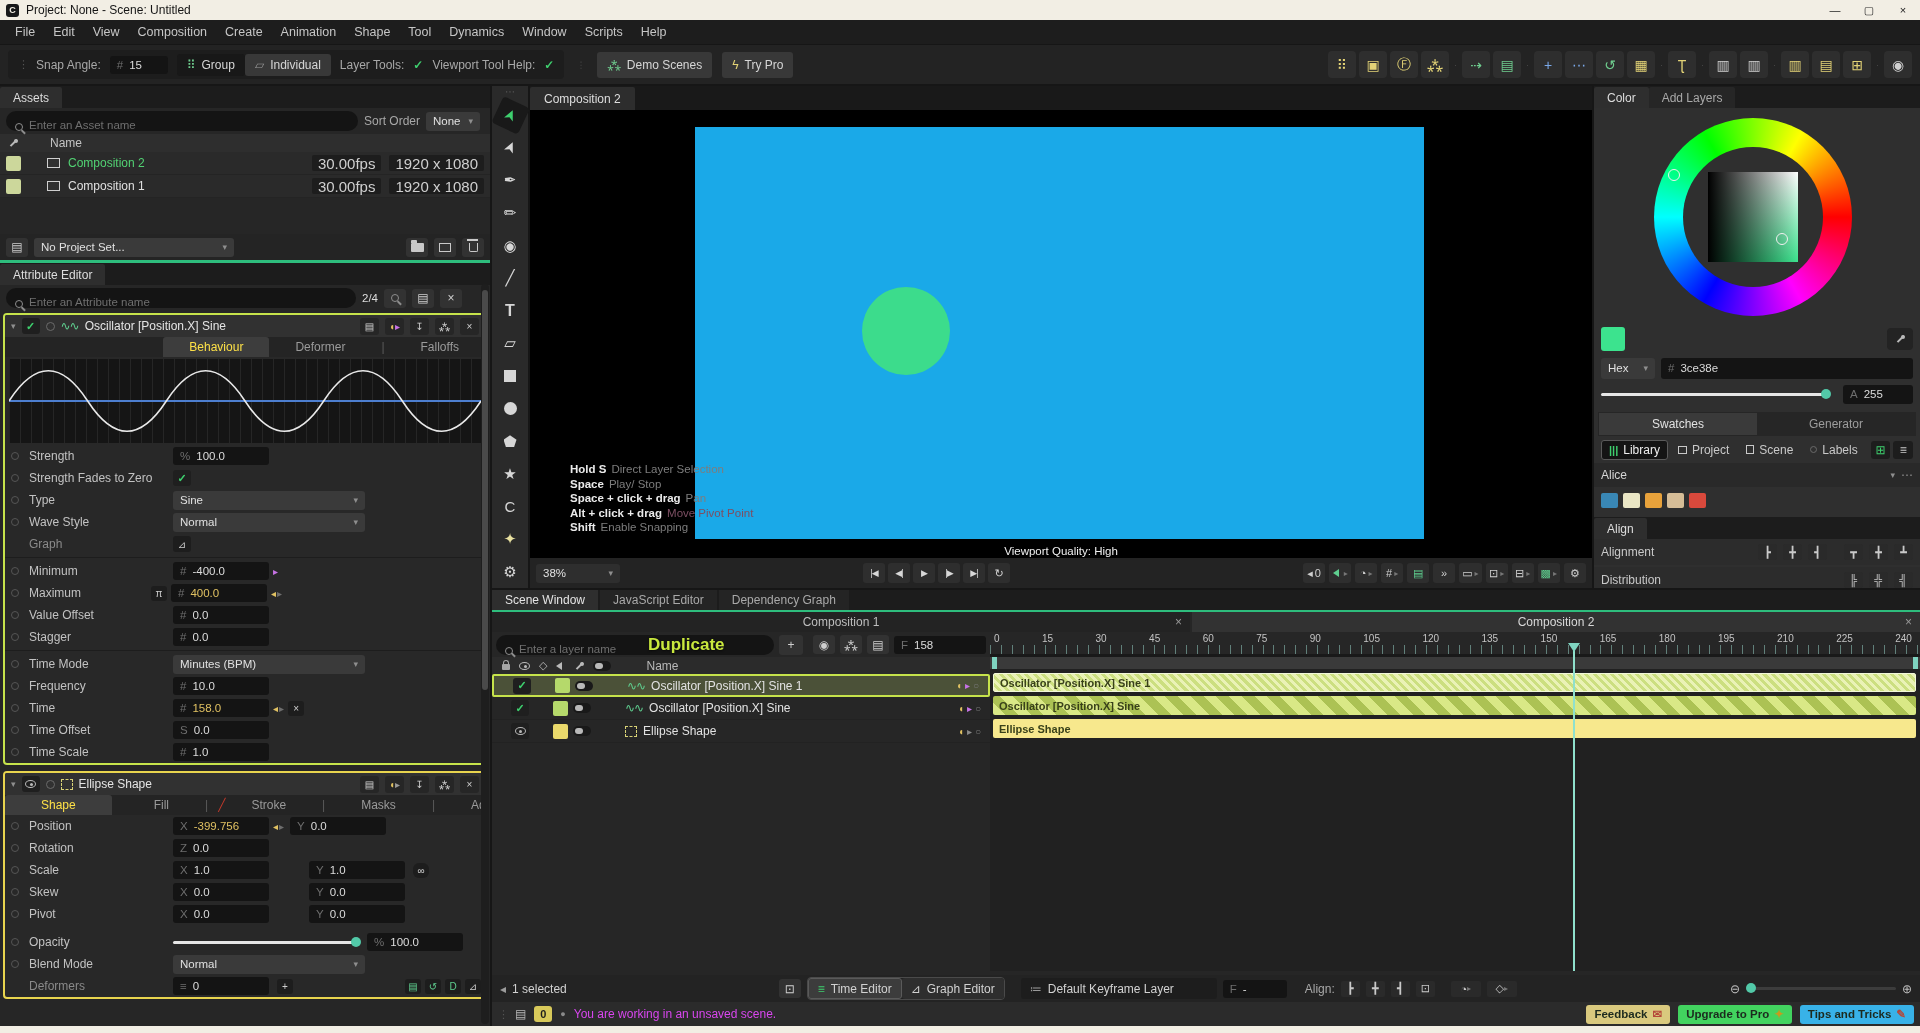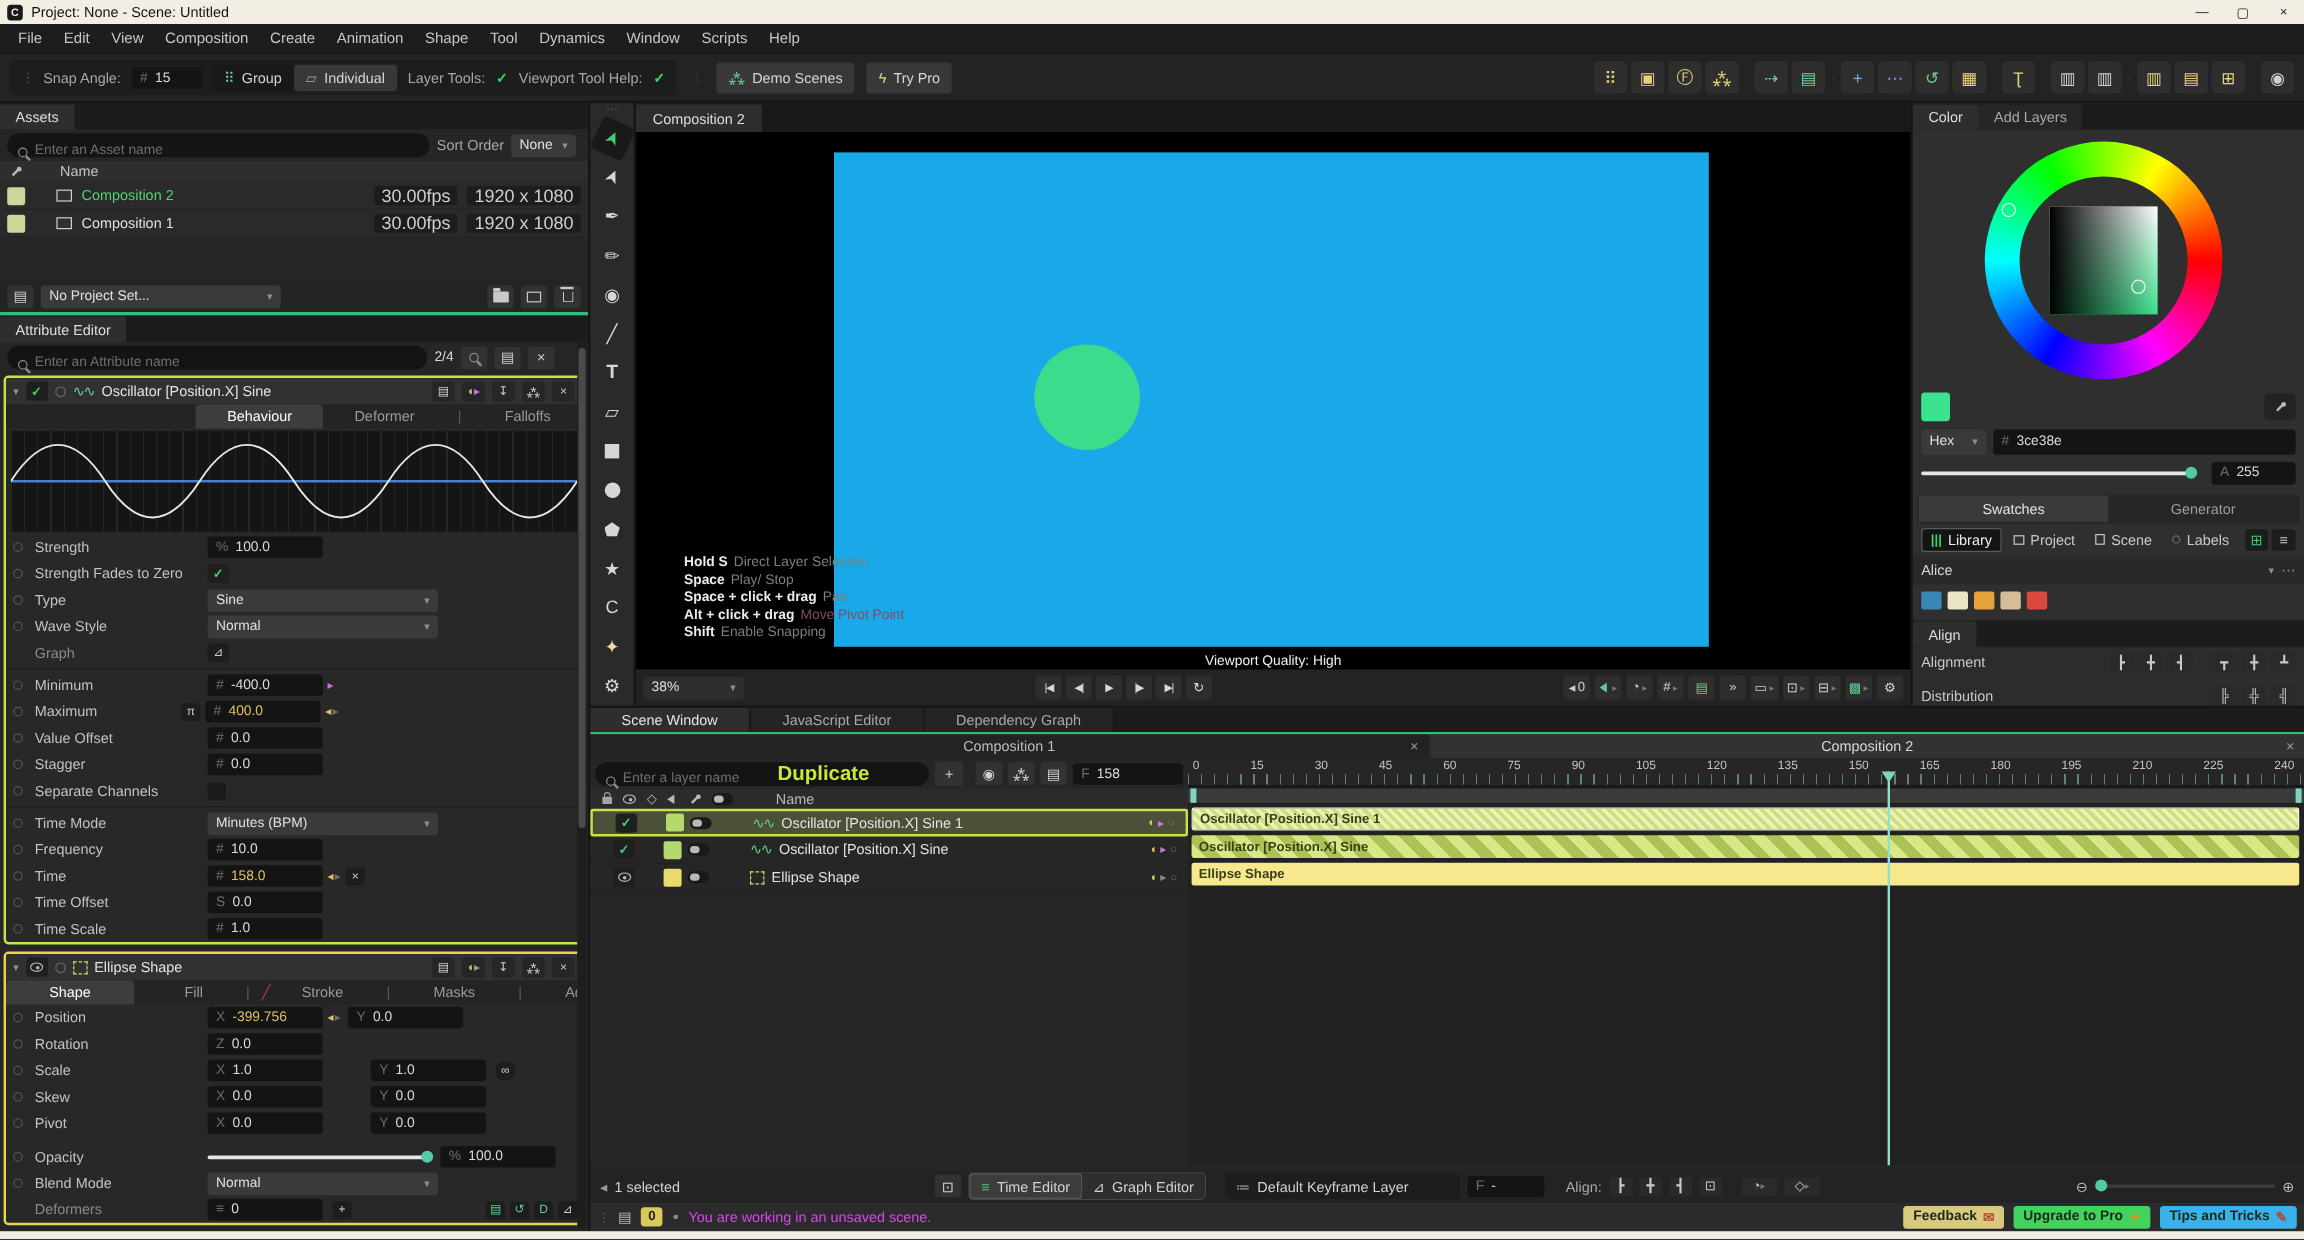--- a/index.html
+++ b/index.html
@@ -75,21 +75,21 @@
   
   .acard{border:2px solid #c6e34b;border-radius:4px;margin:2px 3px 6px 3px;background:#282828;overflow:hidden}
   .acard.yellow{border-color:#e8d44e}
   .ahead{height:22px;background:#313131;display:flex;align-items:center;gap:6px;padding:0 6px}
   .ahead .title{color:#e4e4e4;font-size:12px}
   .hic{width:19px;height:17px;background:#262626;border-radius:3px;display:flex;align-items:center;
        justify-content:center;font-size:10px;color:#cfcfcf;flex:none}
   .circ{width:9px;height:9px;border:1px solid #6a6a6a;border-radius:50%;flex:none}
   .atabs{height:20px;display:flex;align-items:center;gap:0;background:#242424;font-size:12px;color:#9a9a9a}
   .atab{padding:0 26px;height:20px;display:flex;align-items:center}
-  .atab.on{background:#3d3d3d;color:#ffffff;border-radius:3px 3px 0 0}
+  .atab.on{background:#3d3d3d;color:#fde047;border-radius:3px 3px 0 0}
   .tsep{color:#5a5a5a;padding:0 10px}
   .wavebox{height:84px;margin:2px 4px;background:#151515;position:relative;
      background-image:repeating-linear-gradient(90deg,#262626 0 1px,transparent 1px 11px)}
   .wavebox svg{position:absolute;inset:0;width:100%;height:100%}
   .arow{height:22px;display:flex;align-items:center;padding-left:6px;gap:0}
   .adot{width:8px;height:8px;border:1px solid #555;border-radius:50%;flex:none;margin-right:10px}
   .albl{width:144px;color:#c2c2c2;font-size:12px;flex:none}
   .albl.dim{color:#8a8a8a}
   .fld{width:96px}
   .kfa{display:flex;align-items:center;gap:1px;margin-left:4px;font-size:10px}
@@ -155,21 +155,21 @@
   .libbars{color:#3ecf6e;font-weight:bold;font-size:11px}
   .gbtn{width:20px;height:18px;background:#1d1d1d;border-radius:3px;display:flex;align-items:center;
         justify-content:center;color:#3ecf6e;font-size:12px}
   .psw{width:17px;height:15px;border-radius:2px}
   .alchip{width:19px;height:16px;background:#2a2a2a;border-radius:2px;display:flex;align-items:center;
           justify-content:center;color:#c9c9c9;font-size:11px}
 
   
   .scene{position:absolute;left:492px;top:590px;width:1428px;height:385px;background:#262626}
   .sw-tabs{height:22px;background:#1c1c1c;display:flex;align-items:flex-end;border-bottom:2px solid #2ebd7d}
-  .sw-tab{height:20px;display:flex;align-items:center;padding:0 26px;background:#242424;color:#a9a9a9;margin-right:2px}
+  .sw-tab{height:20px;display:flex;align-items:center;padding:0 13px;background:#242424;color:#a9a9a9;margin-right:2px}
   .sw-tab.on{background:#2e2e2e;color:#e4e4e4}
   .comp-row{height:20px;display:flex}
   .ctab{position:relative;display:flex;align-items:center;justify-content:center;color:#bdbdbd;font-size:12px}
   .ctab .x{position:absolute;right:8px;color:#9a9a9a;font-size:12px}
   .ctab.c1{width:698px;background:#232323}
   .ctab.c2{flex:1;background:#323232;color:#d8d8d8;margin-left:2px}
   .sbody{display:flex;height:339px}
   .llist{width:498px;position:relative;background:#262626}
   .lsr{height:25px;display:flex;align-items:center;gap:5px;padding:0 4px;position:relative}
   .dup{position:absolute;left:156px;top:3px;font-size:17px;font-weight:bold;color:#c9e83e;z-index:4;
@@ -483,25 +483,20 @@
         </div>
       </div>
       <div class="arow">
         <span class="adot"></span>
         <span class="albl">Stagger</span>
         <div class="inp fld">
           <span class="pre">#</span>
             <span class="val">0.0</span>
         </div>
       </div>
-      <div class="arow">
-        <span class="adot"></span>
-        <span class="albl">Separate Channels</span>
-        <span class="uncheck"></span>
-      </div>
       <div class="divline"></div>
       <div class="arow">
         <span class="adot"></span>
         <span class="albl">Time Mode</span>
         <div class="dd" style="width:192px">
           <span>Minutes (BPM)</span>
             <span class="cv">▾</span>
         </div>
       </div>
       <div class="arow">

